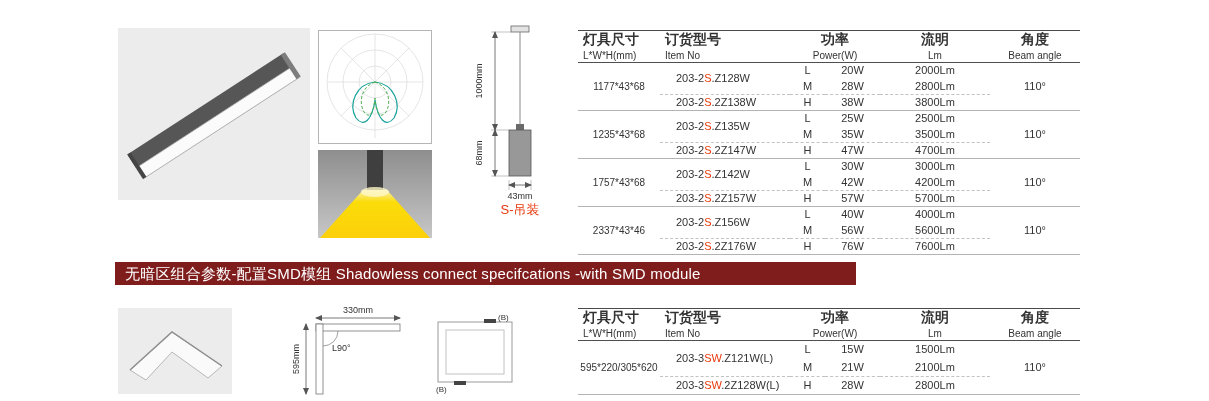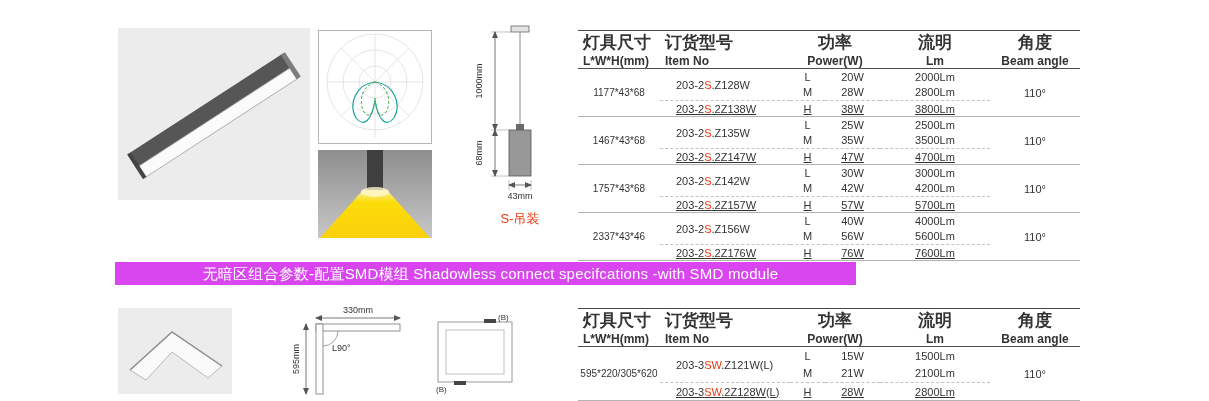--- a/index.html
+++ b/index.html
@@ -7,33 +7,33 @@
   #page { position:relative; width:1209px; height:401px; background:#fff; overflow:hidden; }
   .abs { position:absolute; }
   .photo { background:#ececec; }
   svg text { font-family:"Liberation Sans","DejaVu Sans",sans-serif; }
 
   table.spec { border-collapse:collapse; table-layout:fixed; width:502px;
                border-top:1.5px solid #4a4a4a; border-bottom:1px solid #b3b3b3; }
   .spec th, .spec td { padding:0; font-weight:normal; text-align:center; vertical-align:middle;
                        color:#333; white-space:nowrap; }
   .spec thead { border-bottom:1px solid #4f4f4f; }
-  .spec .h-cn th { font-weight:bold; font-size:17px; height:15px; }
-  .spec .h-en th { font-size:12px; height:13px;font-weight:bold; }
+  .spec .h-cn th { font-weight:bold; font-size:14px; height:15px; }
+  .spec .h-en th { font-size:10px; height:13px; }
   .spec .tl { text-align:left; padding-left:5px; }
   .spec td { font-size:11px; height:16px; }
   .spec.t2 td { height:18px; }
   .spec td.size { font-size:10px; }
   .spec td.item { text-align:left; padding-left:16px; }
   .spec tbody + tbody tr:first-child td { border-top:1px solid #b3b3b3; }
-  .spec tr.dashed td { border-top:1px dashed #c2c2c2;text-decoration:underline; }
+  .spec tr.dashed td { border-top:1px dashed #c2c2c2; }
   .red { color:#e8380d; }
 
-  .banner { background:#d946ef; color:#fff; font-size:15px; line-height:23px; padding-left:10px;
-            letter-spacing:.2px; white-space:nowrap;text-align:center; }
+  .banner { background:#7f1d1d; color:#fff; font-size:15px; line-height:23px; padding-left:10px;
+            letter-spacing:.2px; white-space:nowrap; }
   .slabel { color:#e8380d; font-size:13px; line-height:17px; text-align:center; }
 </style>
 </head>
 <body>
 
 <div id="page">
 
   <div class="photo abs" style="left:118px;top:28px;width:192px;height:172px;">
     <svg width="192" height="172">
       <g transform="translate(18,140) rotate(-33)">
@@ -94,21 +94,21 @@
     <line x1="30" y1="8" x2="30" y2="106" stroke="#555" stroke-width="0.8" marker-start="url(#m1)" marker-end="url(#m1)"></line>
     <text transform="rotate(-90,17,57)" x="17" y="57" text-anchor="middle" font-size="9" fill="#333">1000mm</text>
     <line x1="30" y1="106" x2="30" y2="152" stroke="#555" stroke-width="0.8" marker-start="url(#m1)" marker-end="url(#m1)"></line>
     <text transform="rotate(-90,17,129)" x="17" y="129" text-anchor="middle" font-size="9" fill="#333">68mm</text>
     <line x1="44" y1="156" x2="44" y2="166" stroke="#999" stroke-width="0.6"></line>
     <line x1="66" y1="156" x2="66" y2="166" stroke="#999" stroke-width="0.6"></line>
     <line x1="44" y1="161" x2="66" y2="161" stroke="#555" stroke-width="0.8" marker-start="url(#m1)" marker-end="url(#m1)"></line>
     <text x="55" y="175" text-anchor="middle" font-size="9" fill="#333">43mm</text>
   </svg>
 
-  <div class="slabel abs" style="left:455px;top:210px;width:130px;">
+  <div class="slabel abs" style="left:455px;top:201px;width:130px;">
     <div>S-吊装</div>
   </div>
 
   <table class="spec abs" style="left:578px;top:30px;">
     <colgroup>
       <col style="width:82px">
         <col style="width:130px">
         <col style="width:35px">
       <col style="width:55px">
         <col style="width:110px">
@@ -148,21 +148,21 @@
       <tr class="dashed">
         <td class="item"><span>203-2</span><span class="red">S</span><span>.2Z138W</span></td>
         <td>H</td>
         <td>38W</td>
         <td>3800Lm</td>
       </tr>
     </tbody>
 
     <tbody>
       <tr>
-        <td class="size" rowspan="3">1467*43*68</td>
+        <td class="size" rowspan="3">1235*43*68</td>
         <td class="item" rowspan="2"><span>203-2</span><span class="red">S</span><span>.Z135W</span></td>
         <td>L</td>
         <td>25W</td>
         <td>2500Lm</td>
         <td rowspan="3">110°</td>
       </tr>
       <tr>
         <td>M</td>
         <td>35W</td>
         <td>3500Lm</td>

